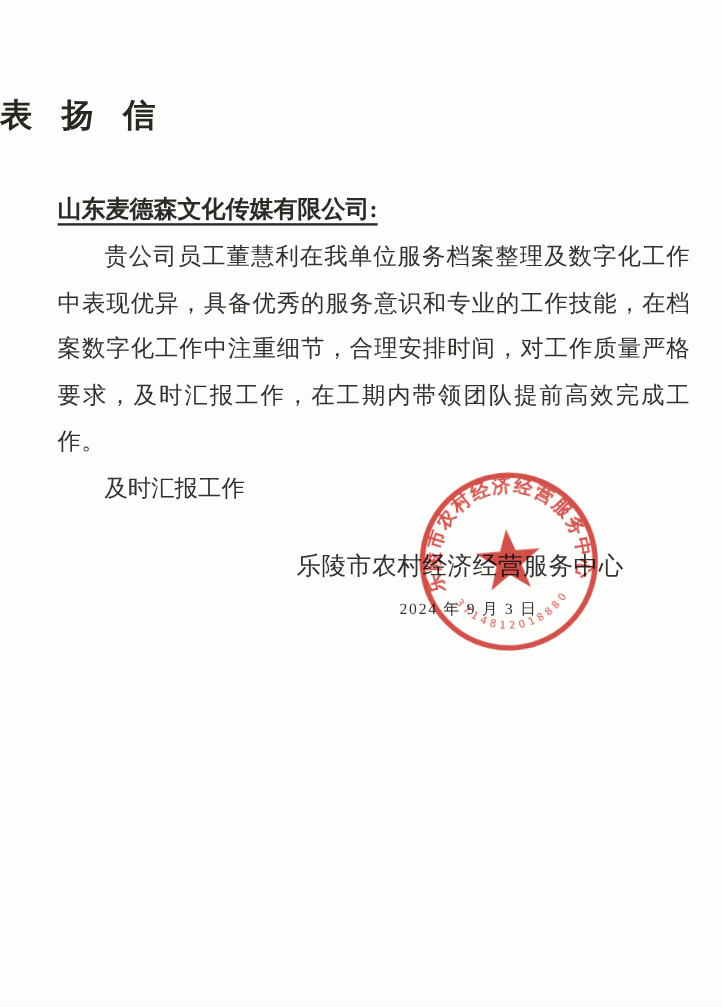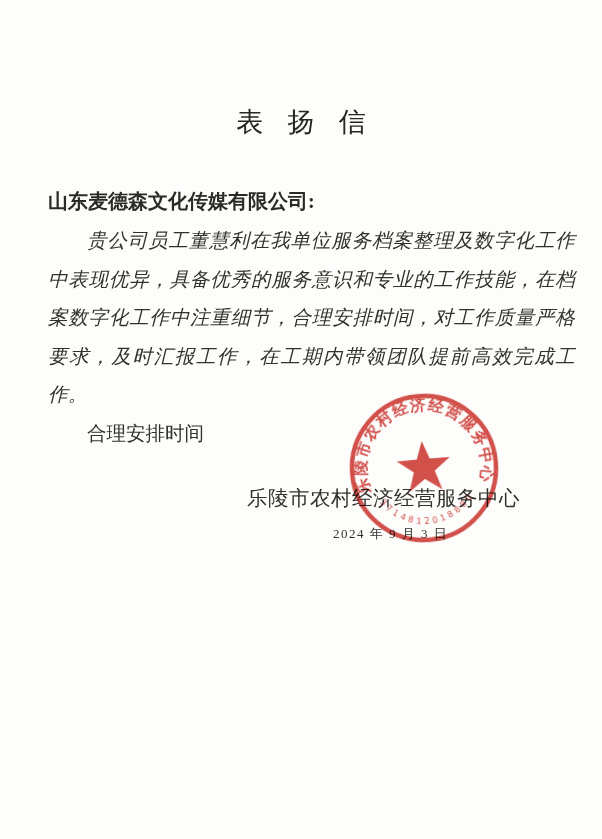--- a/index.html
+++ b/index.html
@@ -9,46 +9,46 @@
     font-family: "Liberation Serif", "DejaVu Serif", serif;
   }
   .paper {
     position: relative;
     width: 602px; height: 839px;
     background: #fdfdfc;
     color: #32312e;
     overflow: hidden;
   }
   .title {
-    margin: 104px 0 0 0;
-    text-align: center;
+    margin: 78px 0 0 0;
+    text-align: left;
     font-size: 27px;
     line-height: 36px;
-    font-weight: 400;
+    font-weight: 700;
     word-spacing: 0.65em;
     color: #272622;
   }
   .recipient {
     margin: 46px 0 0 48px;
     width: max-content;
     font-size: 20px;
     font-weight: 700;
     line-height: 30px;
     color: #2b2a27;
+    text-decoration: underline;
     text-decoration-thickness: 1.5px;
     text-underline-offset: 5px;
   }
   .body-para {
     margin: 6px 27px 0 48px;
     font-size: 19.5px;
     line-height: 38.5px;
     letter-spacing: 0.2px;
     text-align: justify;
     text-indent: 2em;
-    font-style: italic;
   }
   .closing-para {
     margin: 0 27px 0 48px;
     font-size: 19.5px;
     line-height: 38.5px;
     text-indent: 2em;
   }
   .sign-block {
     margin: 30px 82px 0 auto;
     width: max-content;
@@ -93,21 +93,21 @@
 <body>
 
 <div class="paper">
 
   <h1 class="title">表 扬 信</h1>
 
   <p class="recipient">山东麦德森文化传媒有限公司:</p>
 
   <p class="body-para">贵公司员工董慧利在我单位服务档案整理及数字化工作中表现优异，具备优秀的服务意识和专业的工作技能，在档案数字化工作中注重细节，合理安排时间，对工作质量严格要求，及时汇报工作，在工期内带领团队提前高效完成工作。</p>
 
-  <p class="closing-para">合理安排时间</p>
+  <p class="closing-para">及时汇报工作</p>
 
   <div class="sign-block">
     <p class="signature">乐陵市农村经济经营服务中心</p>
     <p class="date">2024 年 9 月 3 日</p>
   </div>
 
   <svg class="seal" viewBox="0 0 160 160">
     <defs>
       <path id="seal-arc-top" d="M 25.5 99.8 A 58 58 0 1 1 134.5 99.8" fill="none"></path>
       <path id="seal-arc-bottom" d="M 31.5 108 A 56 56 0 0 0 128.5 108" fill="none"></path>

